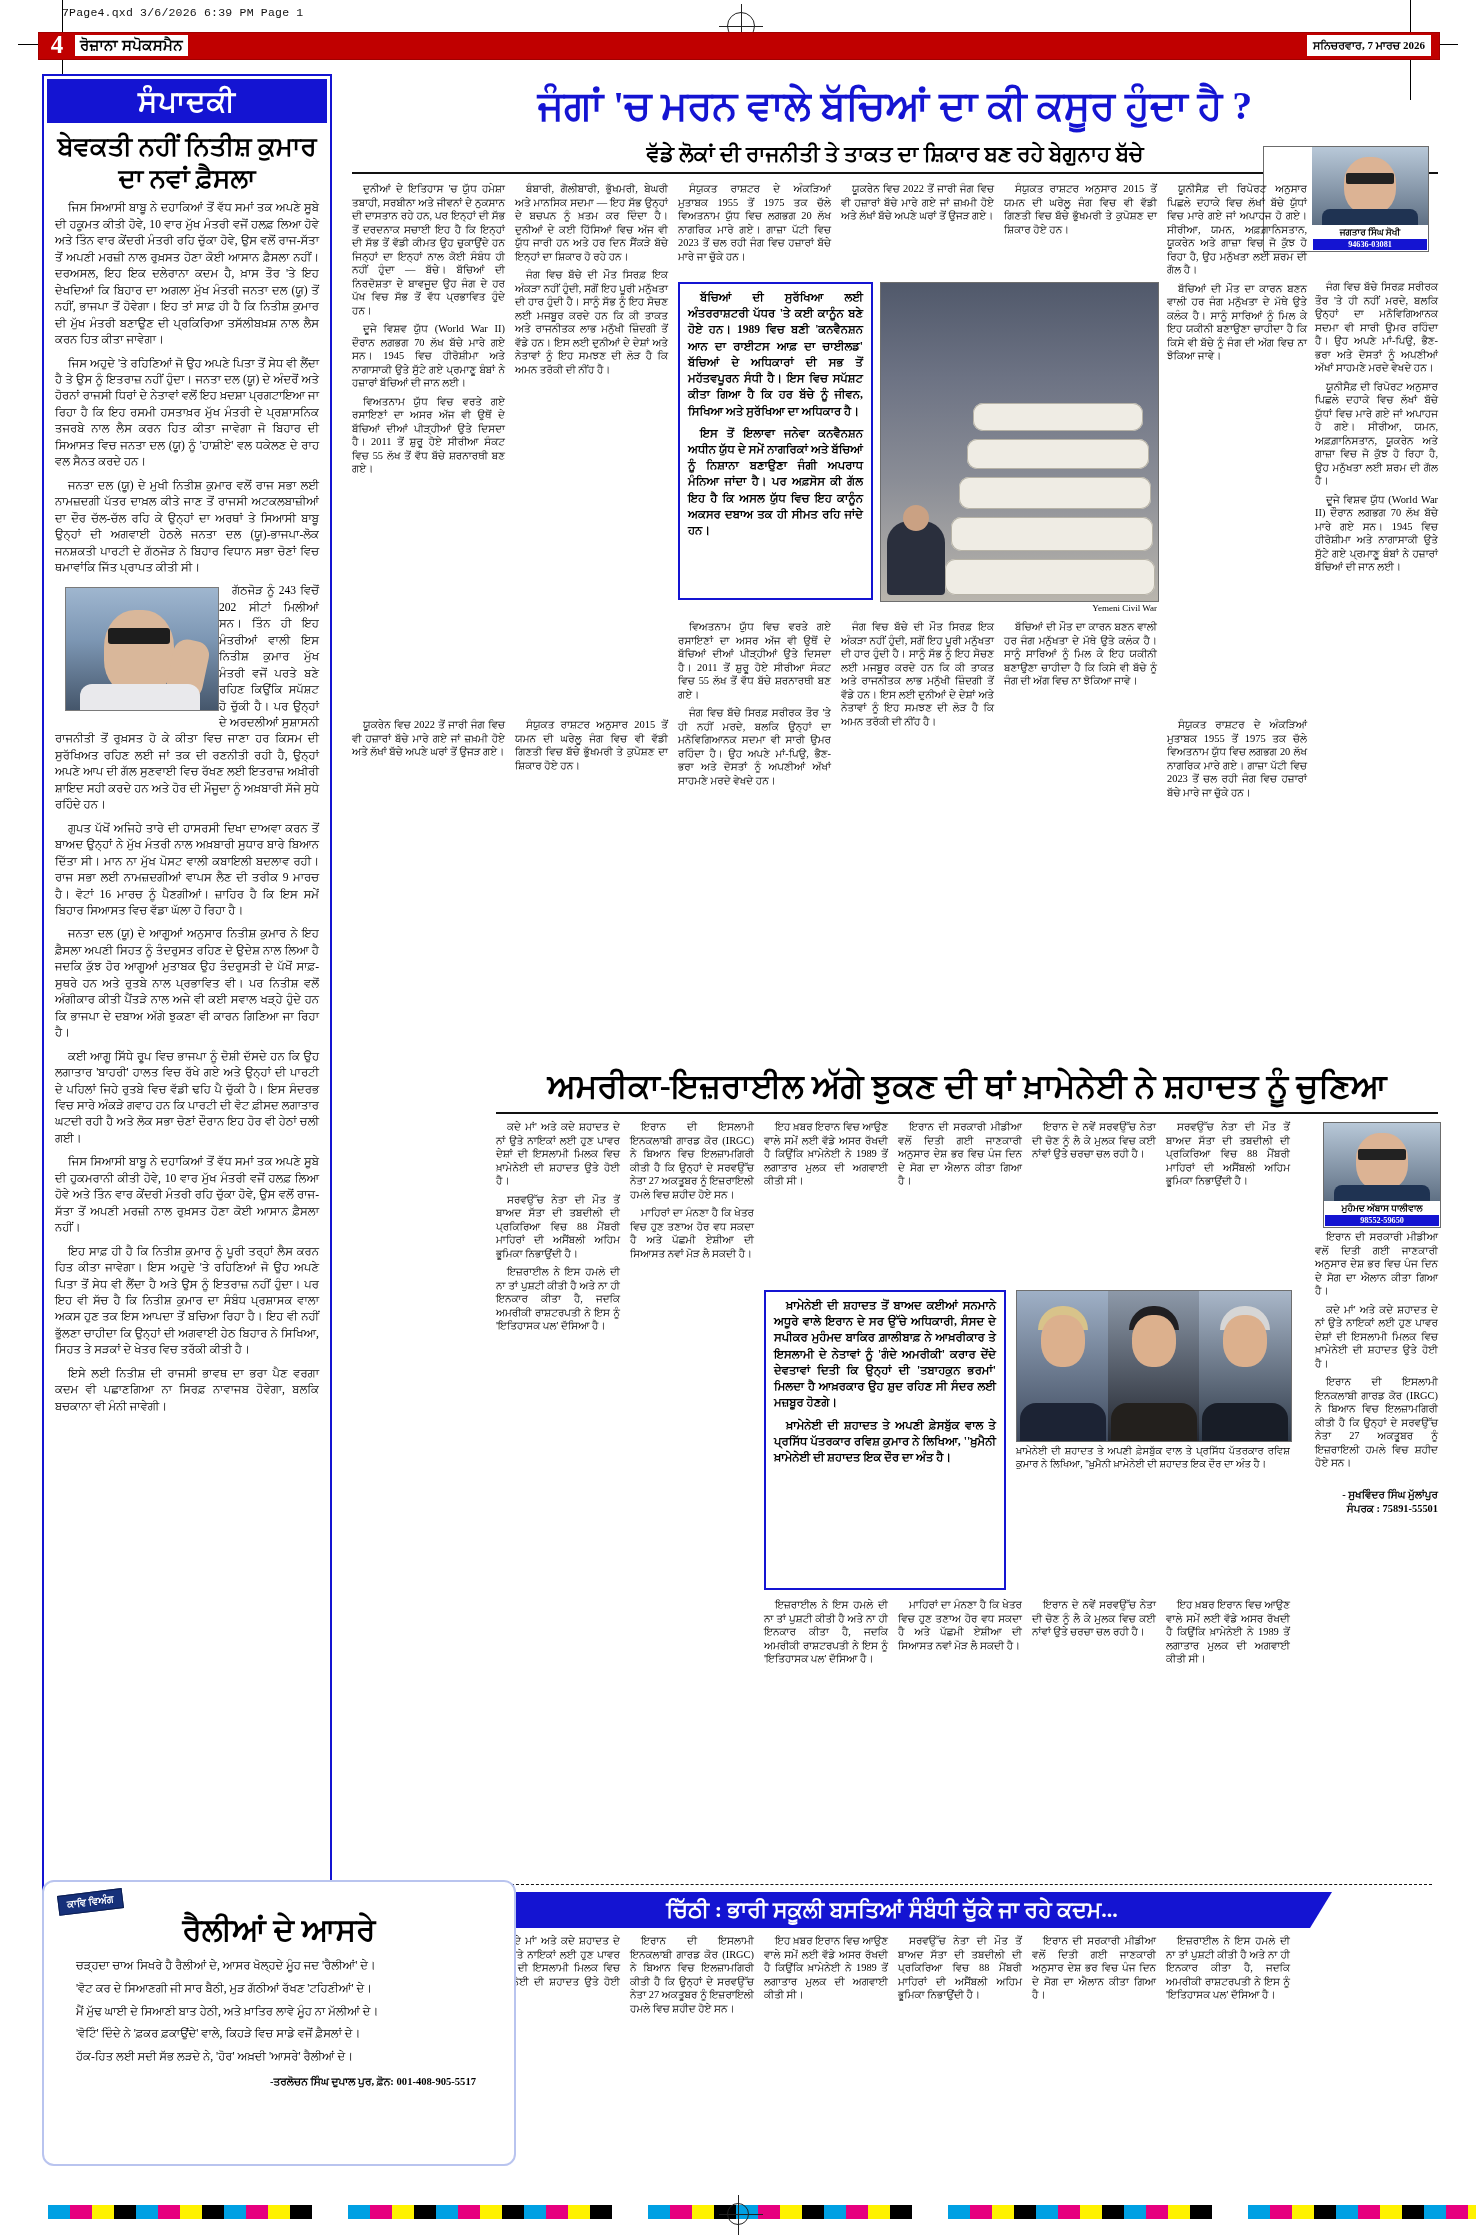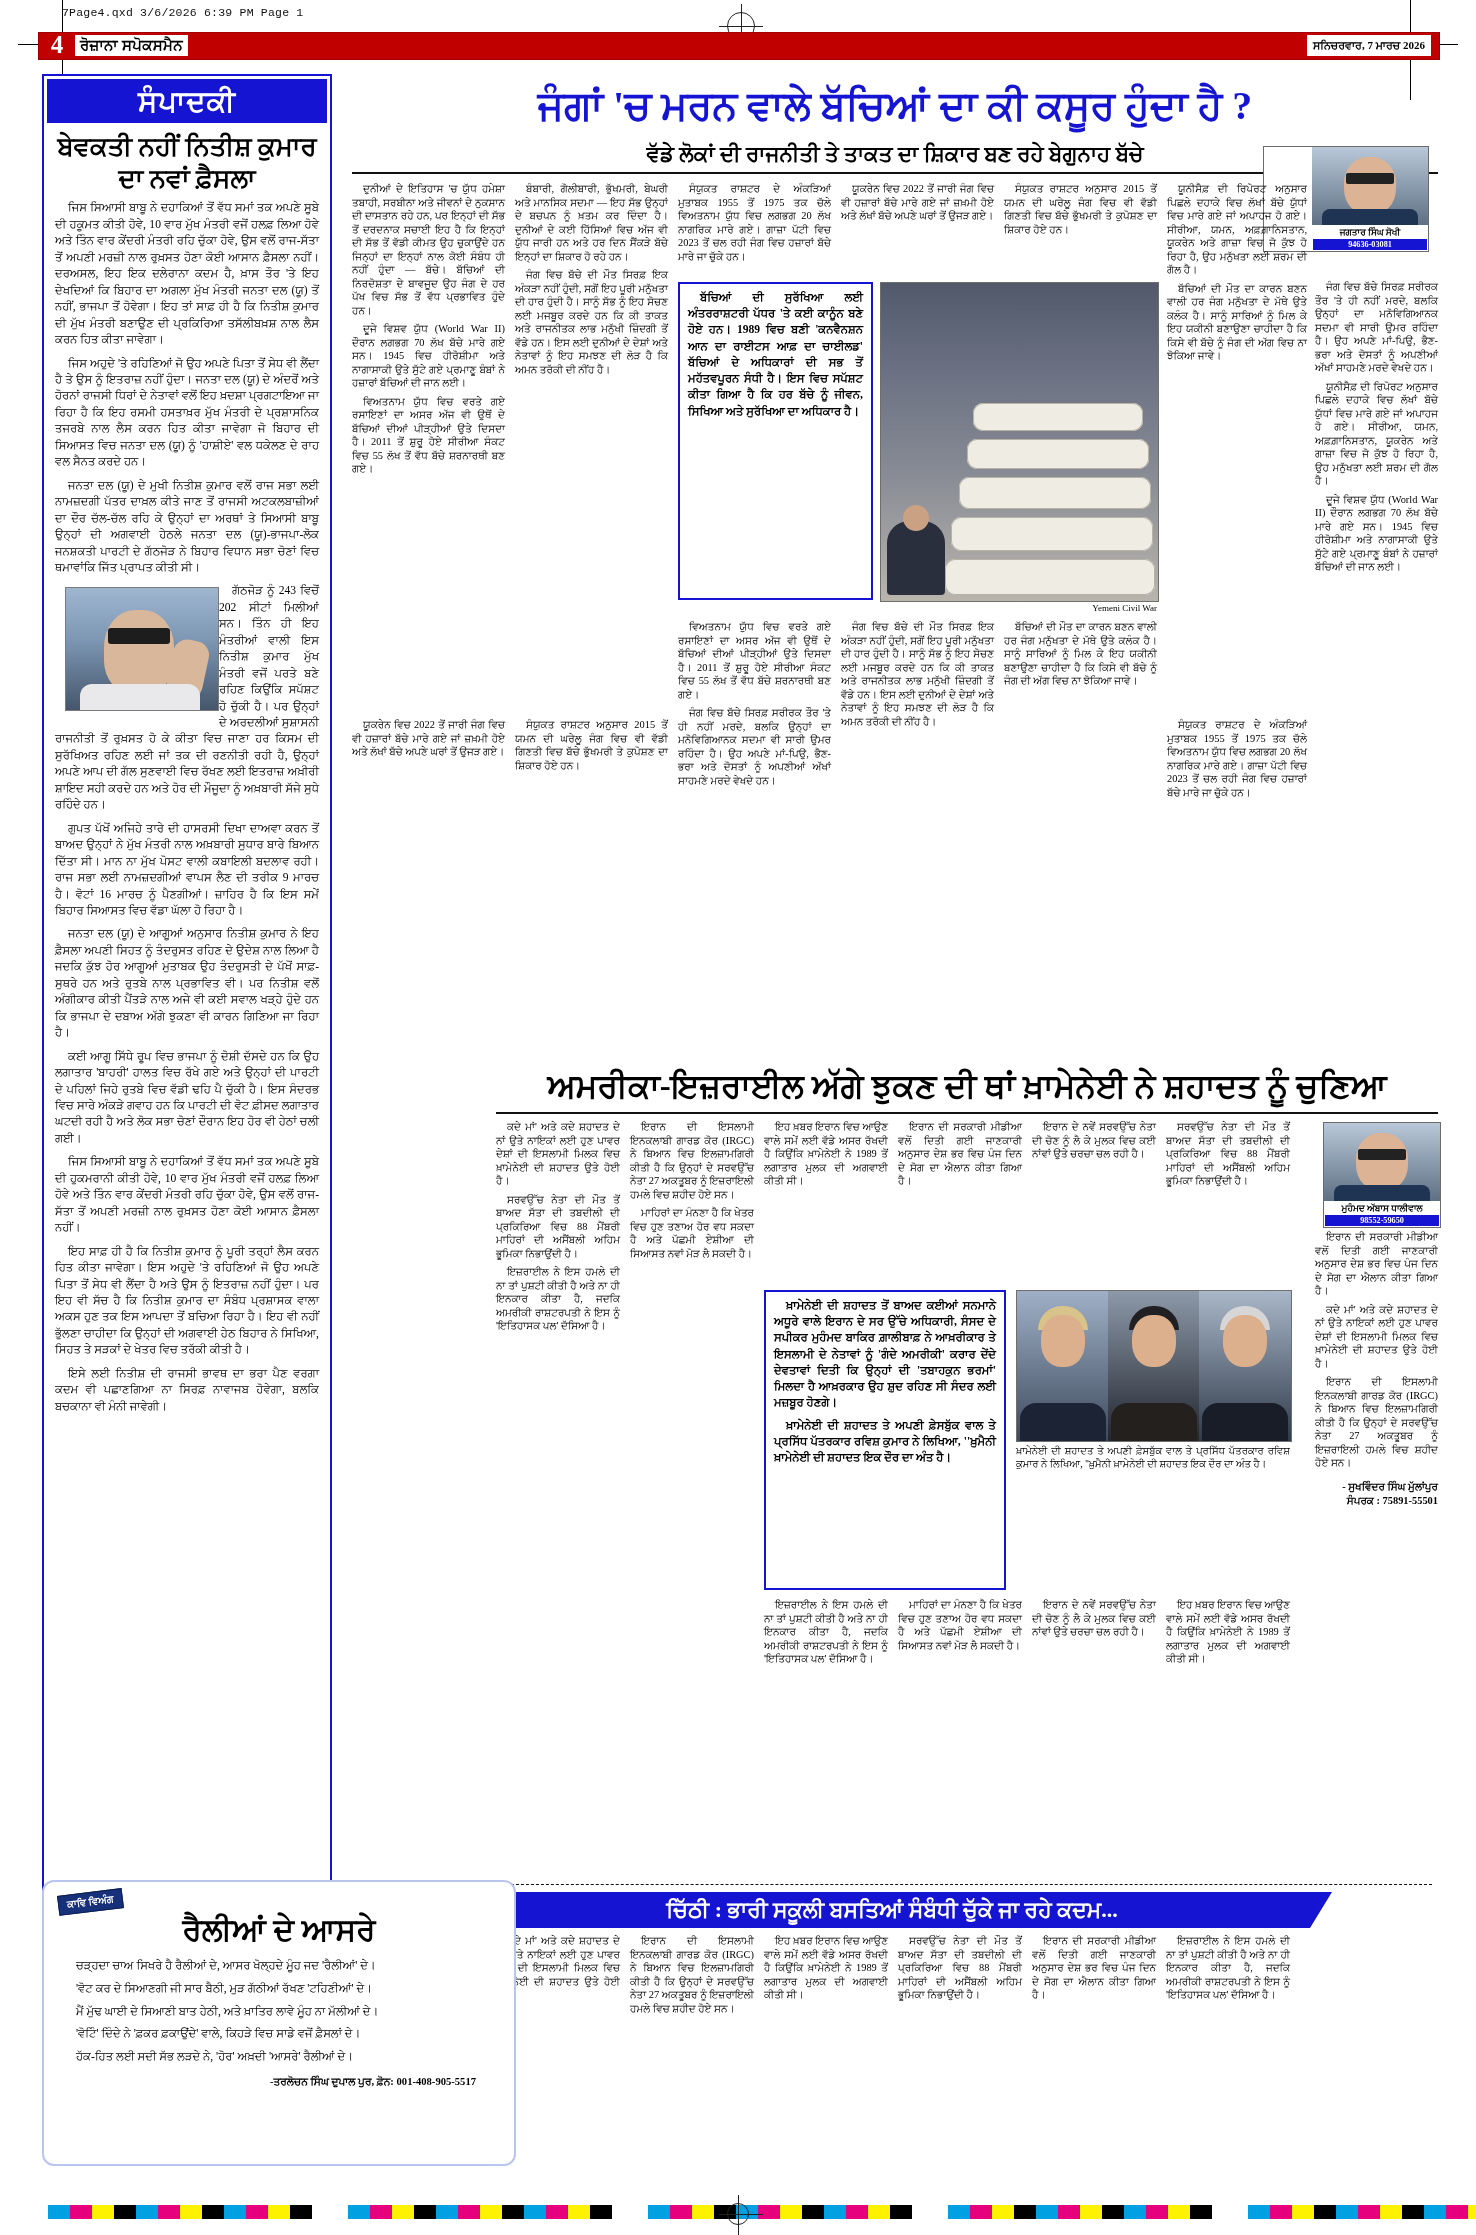--- a/index.html
+++ b/index.html
@@ -169,20 +169,21 @@
 <div class="col" style="left:1004px;top:182px;width:153px;height:95px;">
   <p>ਸੰਯੁਕਤ ਰਾਸ਼ਟਰ ਅਨੁਸਾਰ 2015 ਤੋਂ ਯਮਨ ਦੀ ਘਰੇਲੂ ਜੰਗ ਵਿਚ ਵੀ ਵੱਡੀ ਗਿਣਤੀ ਵਿਚ ਬੱਚੇ ਭੁੱਖਮਰੀ ਤੇ ਕੁਪੋਸ਼ਣ ਦਾ ਸ਼ਿਕਾਰ ਹੋਏ ਹਨ।</p>
 </div>
 <div class="col" style="left:1167px;top:182px;width:140px;height:530px;">
   <p>ਯੂਨੀਸੈਫ਼ ਦੀ ਰਿਪੋਰਟ ਅਨੁਸਾਰ ਪਿਛਲੇ ਦਹਾਕੇ ਵਿਚ ਲੱਖਾਂ ਬੱਚੇ ਯੁੱਧਾਂ ਵਿਚ ਮਾਰੇ ਗਏ ਜਾਂ ਅਪਾਹਜ ਹੋ ਗਏ। ਸੀਰੀਆ, ਯਮਨ, ਅਫ਼ਗ਼ਾਨਿਸਤਾਨ, ਯੂਕਰੇਨ ਅਤੇ ਗਾਜ਼ਾ ਵਿਚ ਜੋ ਕੁੱਝ ਹੋ ਰਿਹਾ ਹੈ, ਉਹ ਮਨੁੱਖਤਾ ਲਈ ਸ਼ਰਮ ਦੀ ਗੱਲ ਹੈ।</p>
   <p>ਬੱਚਿਆਂ ਦੀ ਮੌਤ ਦਾ ਕਾਰਨ ਬਣਨ ਵਾਲੀ ਹਰ ਜੰਗ ਮਨੁੱਖਤਾ ਦੇ ਮੱਥੇ ਉਤੇ ਕਲੰਕ ਹੈ। ਸਾਨੂੰ ਸਾਰਿਆਂ ਨੂੰ ਮਿਲ ਕੇ ਇਹ ਯਕੀਨੀ ਬਣਾਉਣਾ ਚਾਹੀਦਾ ਹੈ ਕਿ ਕਿਸੇ ਵੀ ਬੱਚੇ ਨੂੰ ਜੰਗ ਦੀ ਅੱਗ ਵਿਚ ਨਾ ਝੋਕਿਆ ਜਾਵੇ।</p>
 </div>
 
 <div class="qbox" style="left:678px;top:282px;width:195px;height:318px;">
   <p>ਬੱਚਿਆਂ ਦੀ ਸੁਰੱਖਿਆ ਲਈ ਅੰਤਰਰਾਸ਼ਟਰੀ ਪੱਧਰ 'ਤੇ ਕਈ ਕਾਨੂੰਨ ਬਣੇ ਹੋਏ ਹਨ। 1989 ਵਿਚ ਬਣੀ 'ਕਨਵੈਨਸ਼ਨ ਆਨ ਦਾ ਰਾਈਟਸ ਆਫ਼ ਦਾ ਚਾਈਲਡ' ਬੱਚਿਆਂ ਦੇ ਅਧਿਕਾਰਾਂ ਦੀ ਸਭ ਤੋਂ ਮਹੱਤਵਪੂਰਨ ਸੰਧੀ ਹੈ। ਇਸ ਵਿਚ ਸਪੱਸ਼ਟ ਕੀਤਾ ਗਿਆ ਹੈ ਕਿ ਹਰ ਬੱਚੇ ਨੂੰ ਜੀਵਨ, ਸਿਖਿਆ ਅਤੇ ਸੁਰੱਖਿਆ ਦਾ ਅਧਿਕਾਰ ਹੈ।</p>
+  <p>ਇਸ ਤੋਂ ਇਲਾਵਾ ਜਨੇਵਾ ਕਨਵੈਨਸ਼ਨ ਅਧੀਨ ਯੁੱਧ ਦੇ ਸਮੇਂ ਨਾਗਰਿਕਾਂ ਅਤੇ ਬੱਚਿਆਂ ਨੂੰ ਨਿਸ਼ਾਨਾ ਬਣਾਉਣਾ ਜੰਗੀ ਅਪਰਾਧ ਮੰਨਿਆ ਜਾਂਦਾ ਹੈ। ਪਰ ਅਫ਼ਸੋਸ ਕੀ ਗੱਲ ਇਹ ਹੈ ਕਿ ਅਸਲ ਯੁੱਧ ਵਿਚ ਇਹ ਕਾਨੂੰਨ ਅਕਸਰ ਦਬਾਅ ਤਕ ਹੀ ਸੀਮਤ ਰਹਿ ਜਾਂਦੇ ਹਨ।</p>
 </div>
 <div class="photo ph-war" style="left:880px;top:282px;width:277px;height:318px;">
   <div class="bag" style="left:92px;top:120px;width:170px;height:28px;"></div>
   <div class="bag" style="left:86px;top:156px;width:182px;height:30px;"></div>
   <div class="bag" style="left:78px;top:194px;width:192px;height:32px;"></div>
   <div class="bag" style="left:70px;top:234px;width:202px;height:34px;"></div>
   <div class="bag" style="left:64px;top:276px;width:210px;height:36px;"></div>
   <div class="man"></div>
 </div>
 <div class="col" style="left:880px;top:603px;width:277px;height:14px;font-size:9px;text-align:right;">
@@ -283,21 +284,21 @@
 <div class="col" style="left:1032px;top:1598px;width:124px;height:280px;">
   <p>ਇਰਾਨ ਦੇ ਨਵੇਂ ਸਰਵਉੱਚ ਨੇਤਾ ਦੀ ਚੋਣ ਨੂੰ ਲੈ ਕੇ ਮੁਲਕ ਵਿਚ ਕਈ ਨਾਂਵਾਂ ਉਤੇ ਚਰਚਾ ਚਲ ਰਹੀ ਹੈ।</p>
 </div>
 <div class="col" style="left:1166px;top:1598px;width:124px;height:280px;">
   <p>ਇਹ ਖ਼ਬਰ ਇਰਾਨ ਵਿਚ ਆਉਣ ਵਾਲੇ ਸਮੇਂ ਲਈ ਵੱਡੇ ਅਸਰ ਰੱਖਦੀ ਹੈ ਕਿਉਂਕਿ ਖ਼ਾਮੇਨੇਈ ਨੇ 1989 ਤੋਂ ਲਗਾਤਾਰ ਮੁਲਕ ਦੀ ਅਗਵਾਈ ਕੀਤੀ ਸੀ।</p>
 </div>
 <div class="col" style="left:1315px;top:1230px;width:123px;height:880px;">
   <p>ਇਰਾਨ ਦੀ ਸਰਕਾਰੀ ਮੀਡੀਆ ਵਲੋਂ ਦਿਤੀ ਗਈ ਜਾਣਕਾਰੀ ਅਨੁਸਾਰ ਦੇਸ਼ ਭਰ ਵਿਚ ਪੰਜ ਦਿਨ ਦੇ ਸੋਗ ਦਾ ਐਲਾਨ ਕੀਤਾ ਗਿਆ ਹੈ।</p>
   <p>ਕਦੇ ਮਾਂ' ਅਤੇ ਕਦੇ ਸ਼ਹਾਦਤ ਦੇ ਨਾਂ ਉਤੇ ਨਾਇਕਾਂ ਲਈ ਹੁਣ ਪਾਵਰ ਦੇਸ਼ਾਂ ਦੀ ਇਸਲਾਮੀ ਮਿਲਕ ਵਿਚ ਖ਼ਾਮੇਨੇਈ ਦੀ ਸ਼ਹਾਦਤ ਉਤੇ ਹੋਈ ਹੈ।</p>
   <p>ਇਰਾਨ ਦੀ ਇਸਲਾਮੀ ਇਨਕਲਾਬੀ ਗਾਰਡ ਕੋਰ (IRGC) ਨੇ ਬਿਆਨ ਵਿਚ ਇਲਜ਼ਾਮਗਿਰੀ ਕੀਤੀ ਹੈ ਕਿ ਉਨ੍ਹਾਂ ਦੇ ਸਰਵਉੱਚ ਨੇਤਾ 27 ਅਕਤੂਬਰ ਨੂੰ ਇਜ਼ਰਾਇਲੀ ਹਮਲੇ ਵਿਚ ਸ਼ਹੀਦ ਹੋਏ ਸਨ।</p>
-  <div class="sign-off" style="position:static;margin-top:10px;white-space:pre-line;">- ਸੁਖਵਿੰਦਰ ਸਿੰਘ ਮੁੱਲਾਂਪੁਰ
+  <div class="sign-off" style="position:static;margin-top:18px;white-space:pre-line;">- ਸੁਖਵਿੰਦਰ ਸਿੰਘ ਮੁੱਲਾਂਪੁਰ
 ਸੰਪਰਕ : 75891-55501</div>
 </div>
 
 <div class="dashrule"></div>
 <div class="letters">ਚਿੱਠੀ : ਭਾਰੀ ਸਕੂਲੀ ਬਸਤਿਆਂ ਸੰਬੰਧੀ ਚੁੱਕੇ ਜਾ ਰਹੇ ਕਦਮ...</div>
 
 <div class="col" style="left:496px;top:1934px;width:124px;height:210px;">
   <p>ਕਦੇ ਮਾਂ' ਅਤੇ ਕਦੇ ਸ਼ਹਾਦਤ ਦੇ ਨਾਂ ਉਤੇ ਨਾਇਕਾਂ ਲਈ ਹੁਣ ਪਾਵਰ ਦੇਸ਼ਾਂ ਦੀ ਇਸਲਾਮੀ ਮਿਲਕ ਵਿਚ ਖ਼ਾਮੇਨੇਈ ਦੀ ਸ਼ਹਾਦਤ ਉਤੇ ਹੋਈ ਹੈ।</p>
 </div>
 <div class="col" style="left:630px;top:1934px;width:124px;height:210px;">

